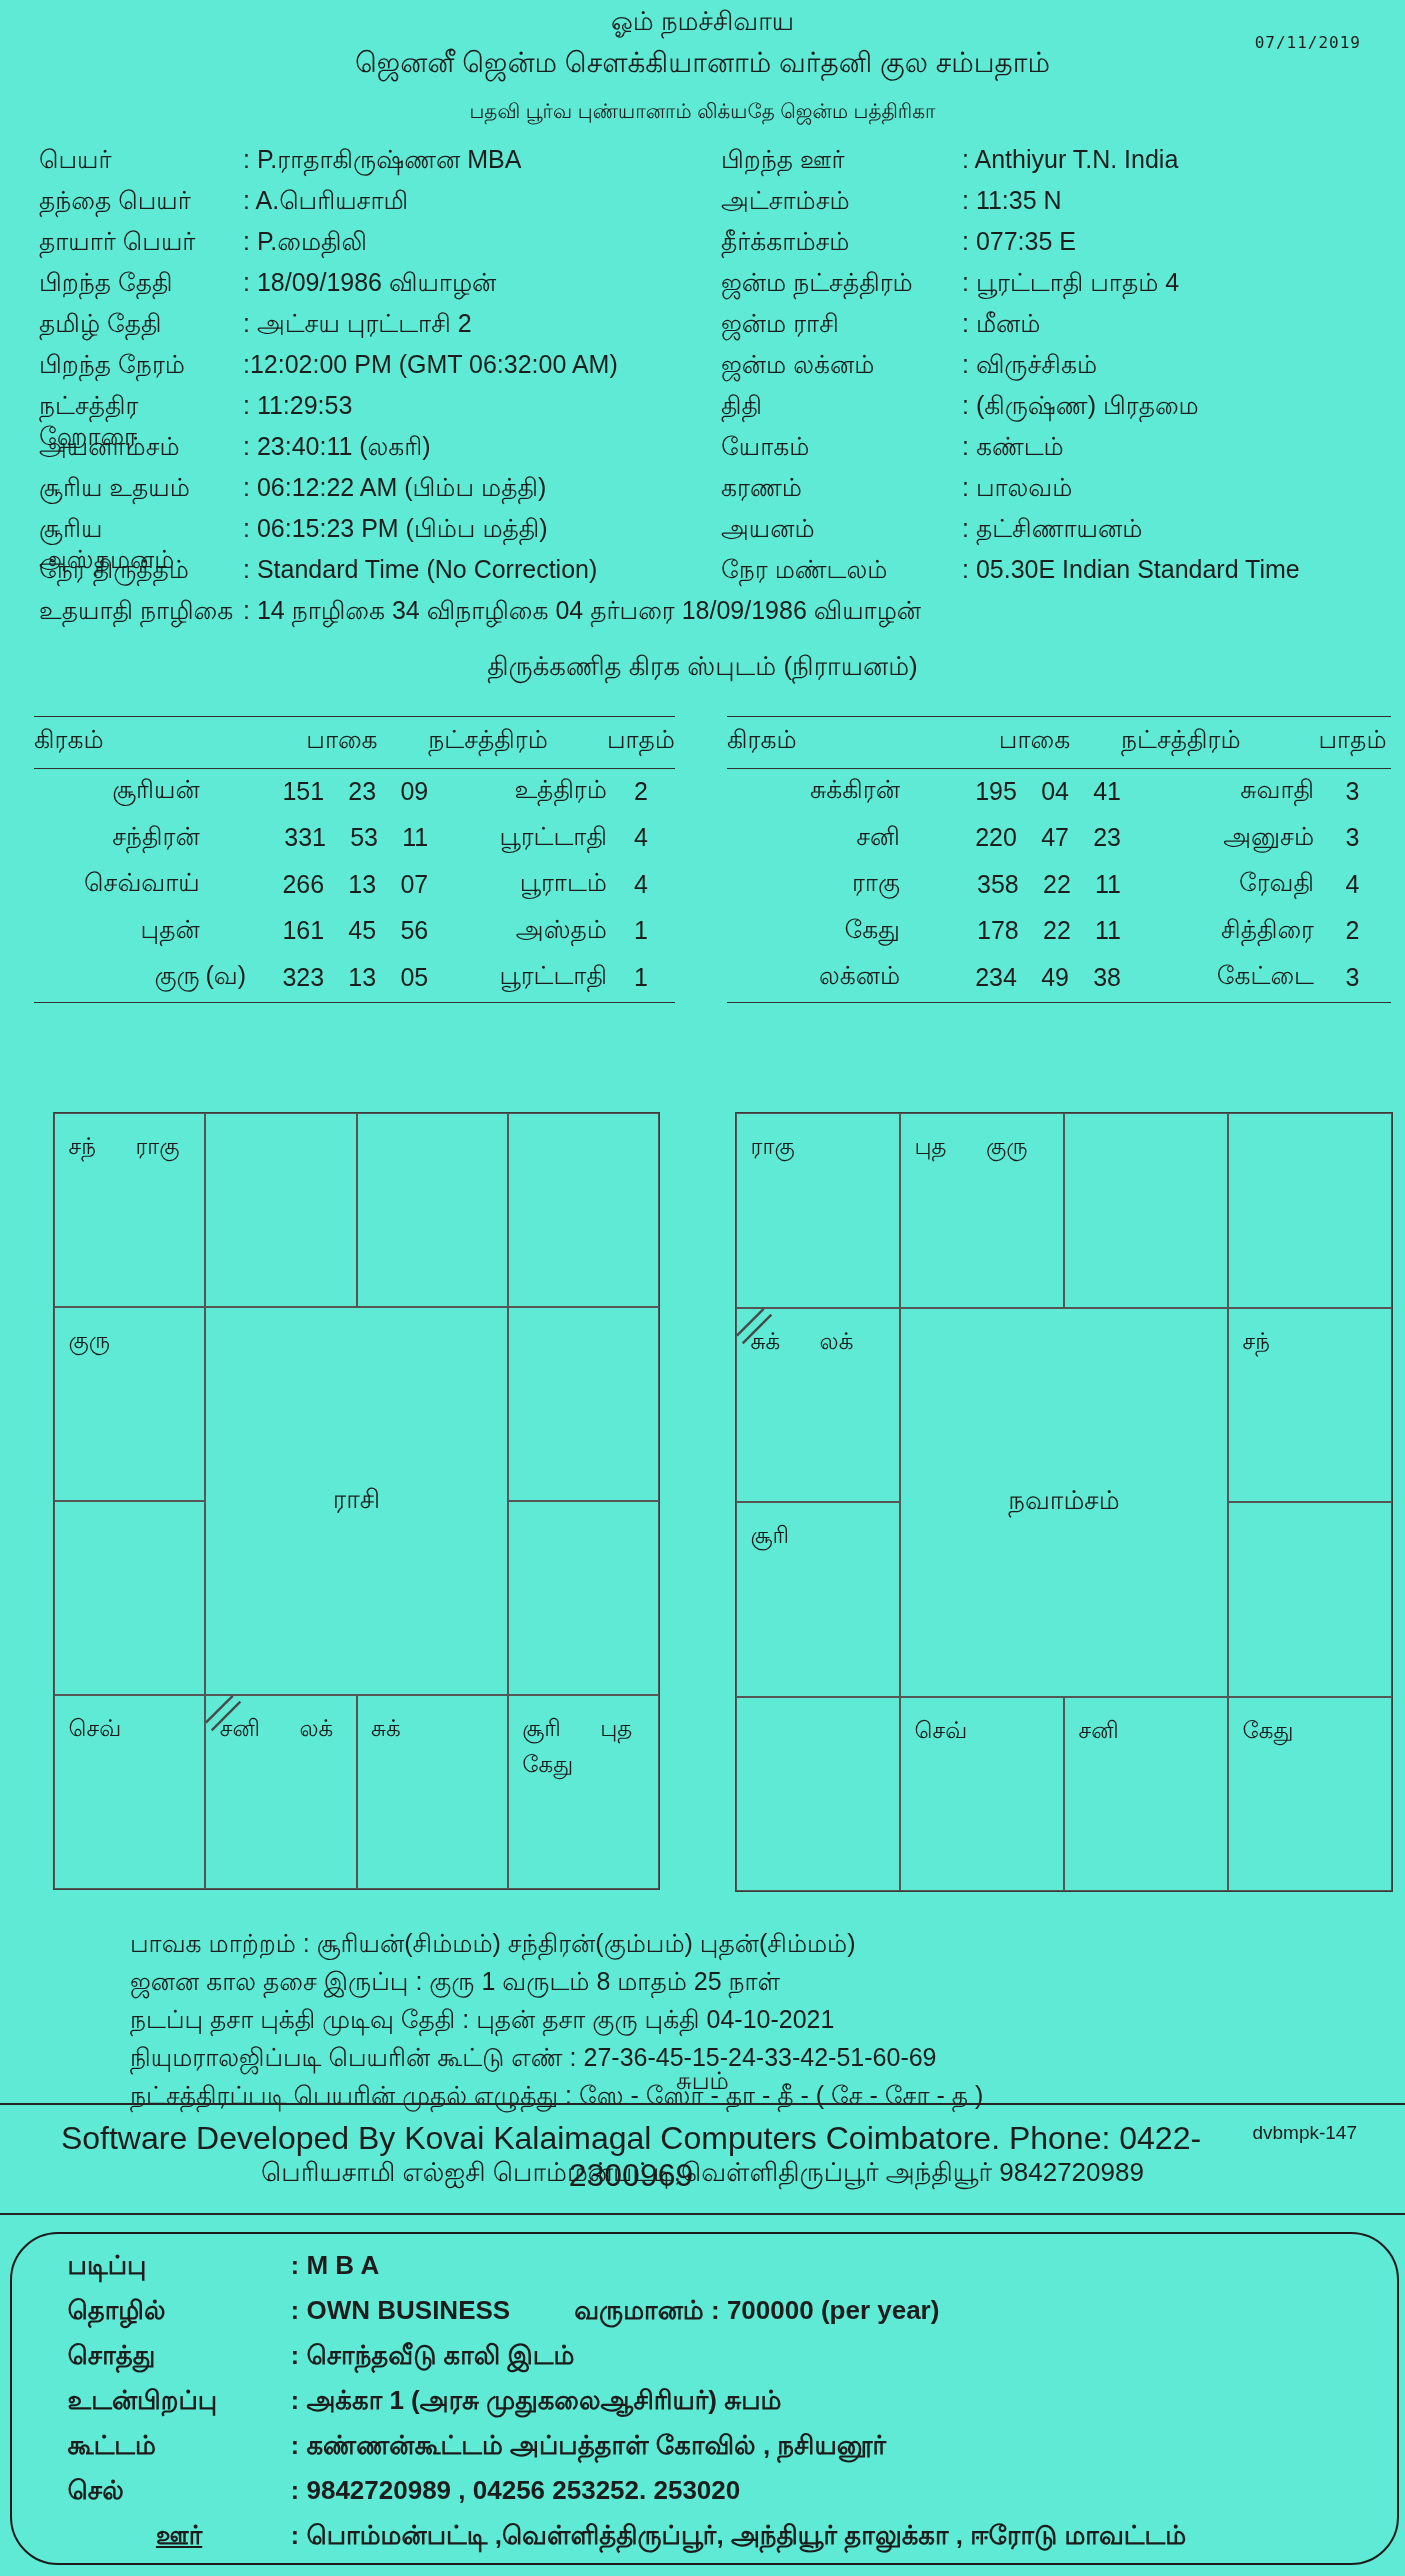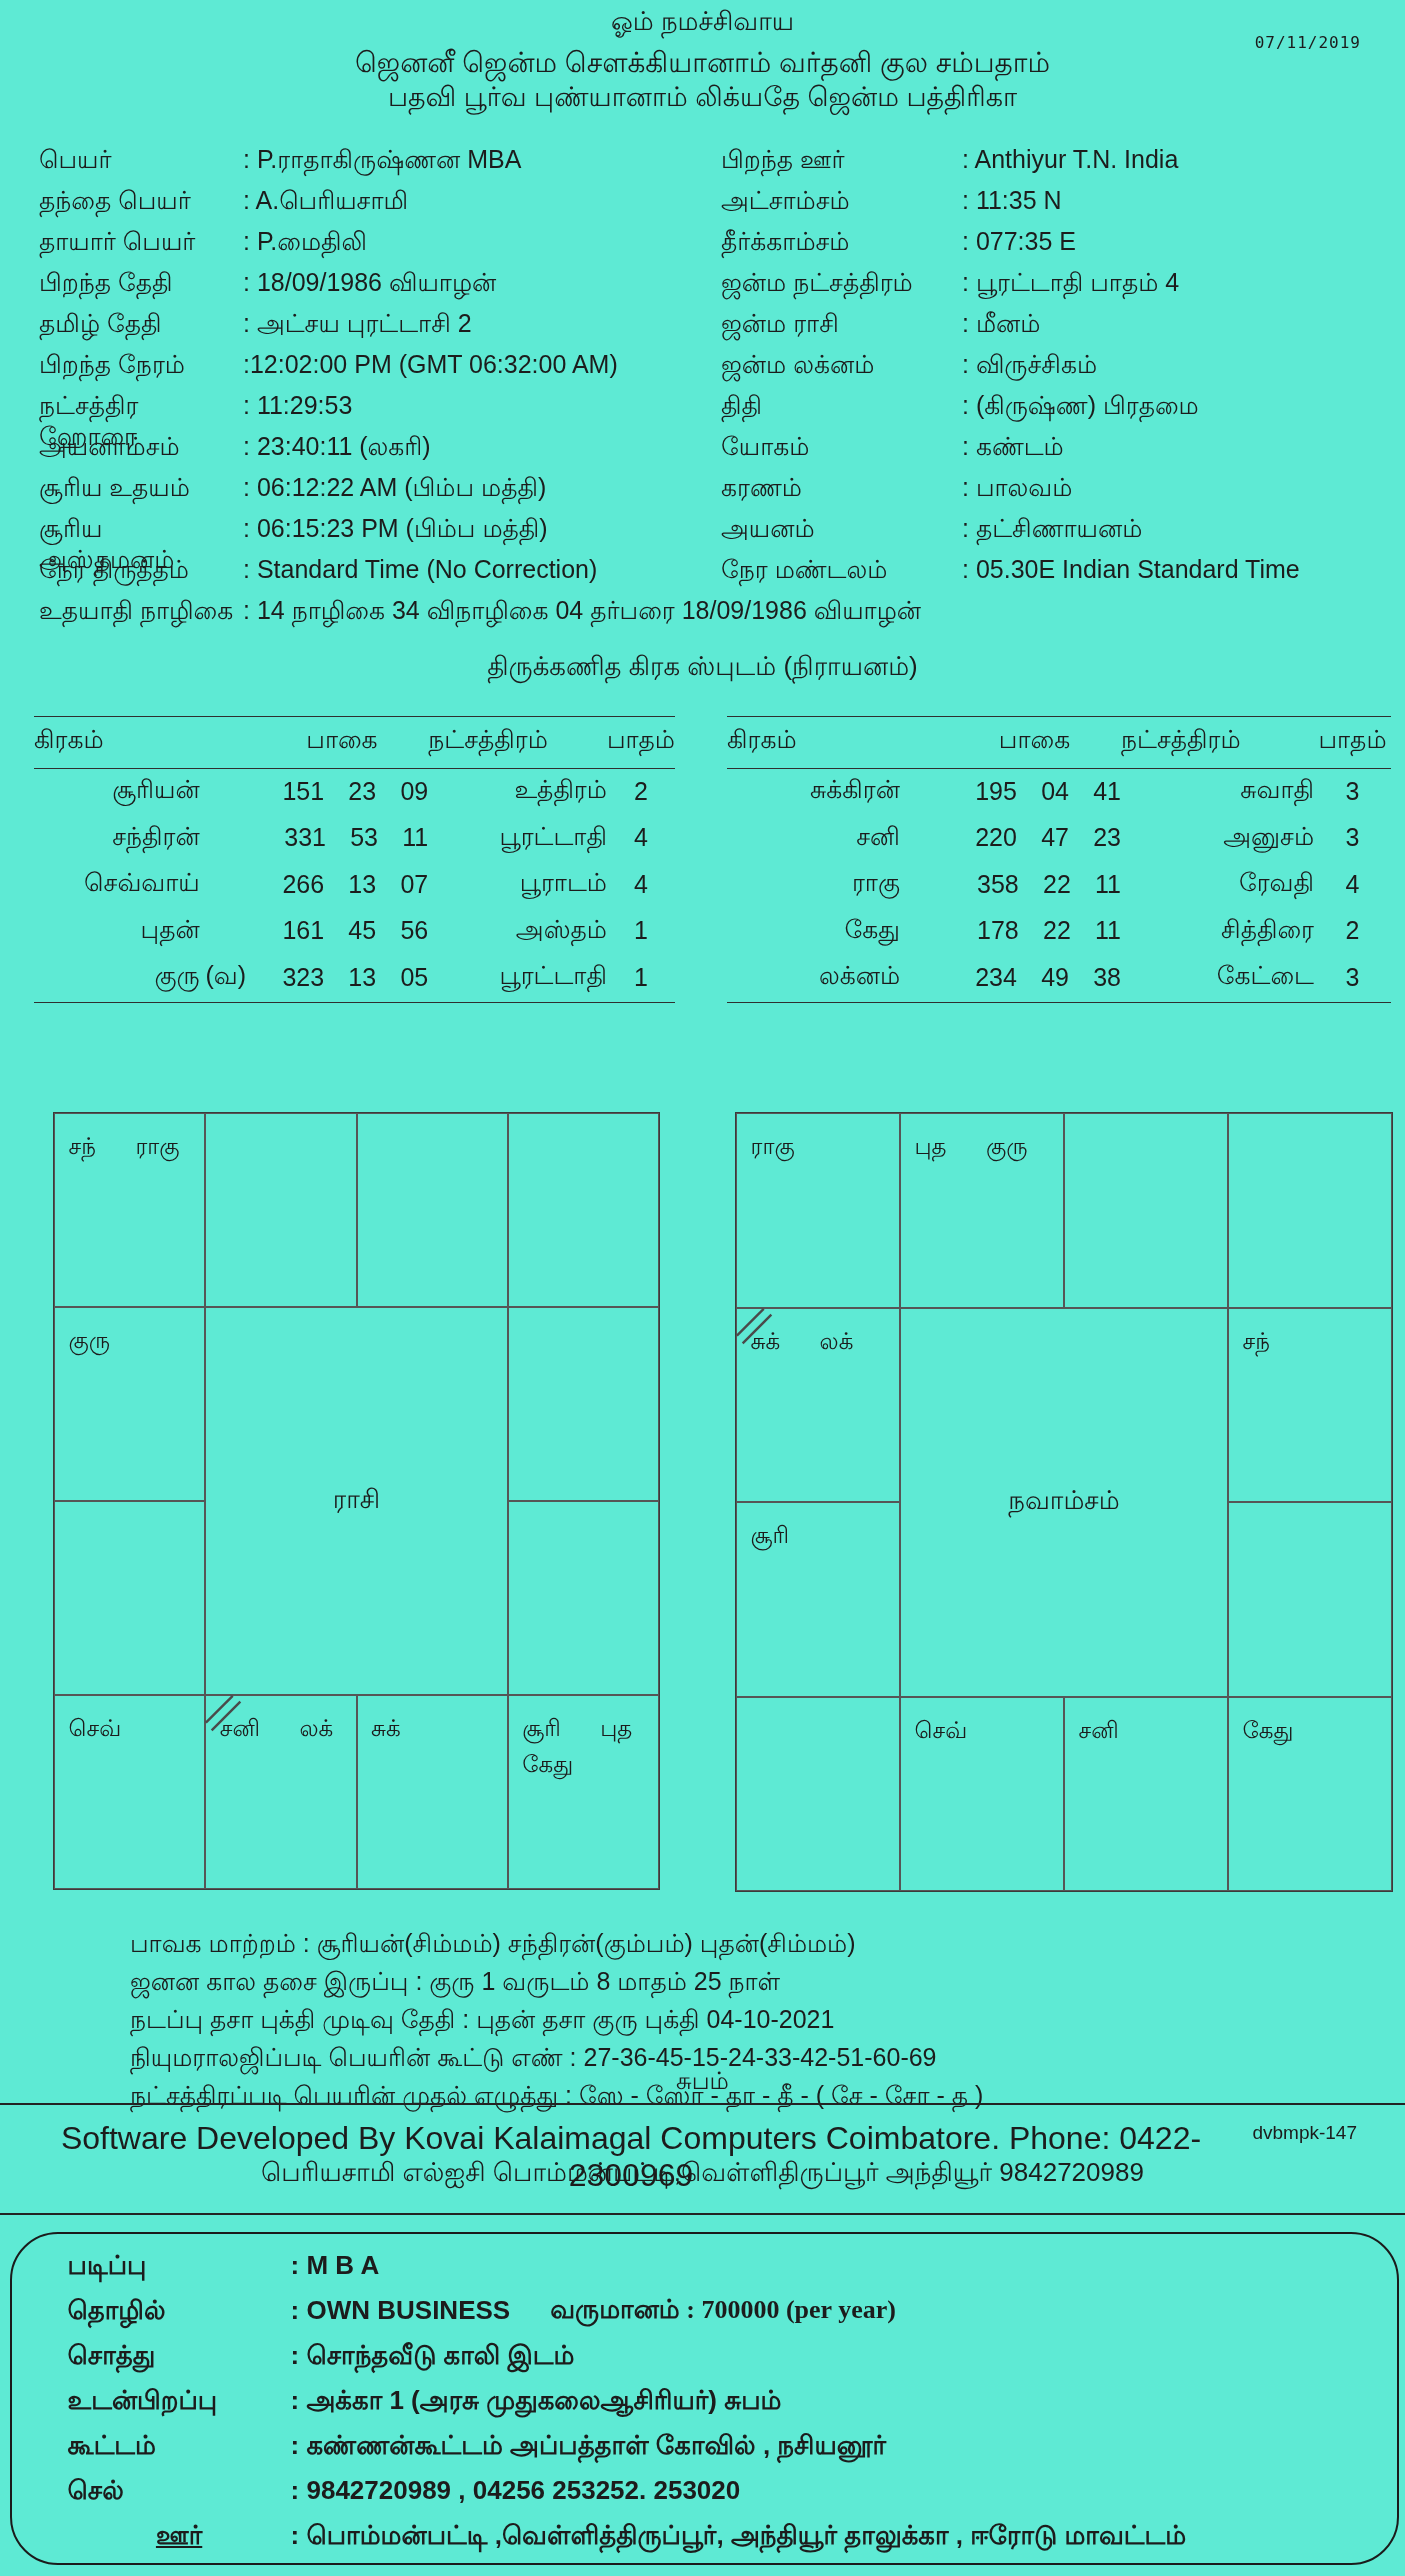--- a/index.html
+++ b/index.html
@@ -3,21 +3,21 @@
 <meta charset="utf-8">
 <style>
   html,body{margin:0;padding:0;background:#d9d9d6;}
   .page{position:relative;width:1405px;height:2576px;margin:0 auto;background:#5eead4;
         font-family:"Liberation Sans",sans-serif;color:#1c1c1c;overflow:hidden;}
 
   
   .header{position:absolute;top:5.8px;left:0;width:100%;text-align:center;}
   .header .h1{font-size:26px;}
   .header .h2{font-size:28px;margin-top:7.7px;}
-  .header .h3{font-size:27px;margin-top:0;}
+  .header .h3{font-size:20px;margin-top:18px;}
   .doc-date{position:absolute;top:33px;right:44px;font-family:"DejaVu Sans Mono",monospace;
             font-size:16px;letter-spacing:1px;}
 
   
   .details{position:absolute;top:144px;left:39px;width:1334px;}
   .dcols{display:flex;}
   .dcol-left{width:682px;flex:none;}
   .dcol-right{width:652px;flex:none;}
   .drow{display:flex;height:41px;font-size:25px;line-height:1.25;}
   .drow .lbl{width:204px;flex:none;}
@@ -63,21 +63,21 @@
   .rule-b{position:absolute;top:2213px;left:0;width:1405px;border-top:2.9px solid #232323;}
   .footer-en{position:absolute;top:2120px;left:0;width:1262px;text-align:center;font-size:32px;}
   .footer-code{position:absolute;top:2122px;right:48px;font-size:19px;}
   .footer-ta{position:absolute;top:2157px;left:0;width:100%;text-align:center;font-size:26px;}
 
   
   .bio{position:absolute;top:2232px;left:9.6px;width:1389px;height:333px;box-sizing:border-box;
        border:2.9px solid #1b1b1b;border-radius:48px;padding:15.4px 9.6px 0 56px;font-weight:bold;}
   .brow{display:flex;height:45px;font-size:26px;line-height:1.25;}
   .brow .blbl{width:223px;flex:none;}
-  .brow .bextra{margin-left:40px;font-family:Liberation Serif, serif;}
+  .brow .bextra{margin-left:64px;}
   .ul{text-decoration:underline;text-align:center;}
 </style>
 </head>
 <body>
 
 <div class="page">
 
   <div class="header">
     <div class="h1">ஓம் நமச்சிவாய</div>
     <div class="h2">ஜெனனீ ஜென்ம சௌக்கியானாம் வர்தனி குல சம்பதாம்</div>

